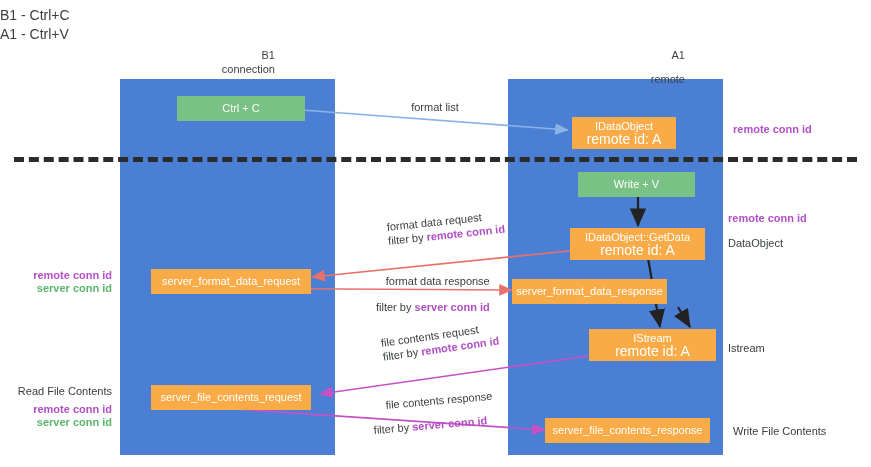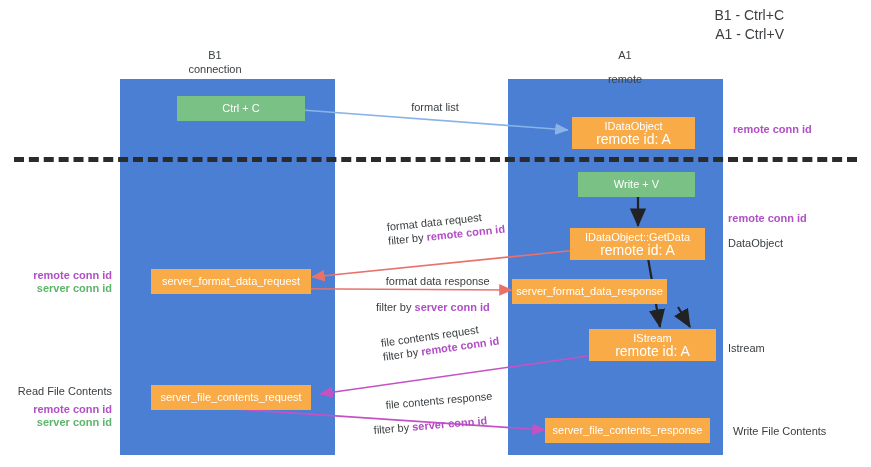--- a/index.html
+++ b/index.html
@@ -60,31 +60,31 @@
     white-space: nowrap;
   }
   .txt.center { text-align: center; }
   .txt.right  { text-align: right; }
   .title {
     position: absolute;
     z-index: 12;
     font-size: 14px;
     line-height: 19px;
     color: #3c4043;
-    text-align: right;
+    text-align: left;
     width: 784px;
     left: 0;
   }
   .hdr {
     position: absolute;
     z-index: 12;
     font-size: 11px;
     line-height: 14px;
     color: #3c4043;
-    text-align: center;
+    text-align: right;
   }
   .purple { color: #b14fc5; font-weight: bold; }
   .green  { color: #5bb56b; font-weight: bold; }
   .slant  { z-index: 12; }
   .dash {
     position: absolute;
     left: 14px;
     top: 157px;
     width: 843px;
     height: 0;
@@ -138,21 +138,21 @@
 
     <line x1="588" y1="356" x2="320" y2="394" stroke="#c452c4" stroke-width="1.6" marker-end="url(#ah-mag)"></line>
 
     <line x1="175" y1="405" x2="545" y2="430" stroke="#c452c4" stroke-width="1.6" marker-end="url(#ah-mag)"></line>
   </svg>
 
   <div class="node node-green" style="left:159px; top:96px; width:128px; height:25px;margin-left:18px;">
     <div>Ctrl + C</div>
   </div>
 
-  <div class="node node-orange" style="left:572px; top:117px; width:123px; height:32px;">
+  <div class="node node-orange" style="left:572px; top:117px; width:104px; height:32px;">
     <div>IDataObject</div>
     <div class="sub">remote id: A</div>
   </div>
 
   <div class="node node-green" style="left:578px; top:172px; width:117px; height:25px;">
     <div>Write + V</div>
   </div>
 
   <div class="node node-orange" style="left:570px; top:228px; width:135px; height:32px;text-align:right;">
     <div>IDataObject::GetData</div>

